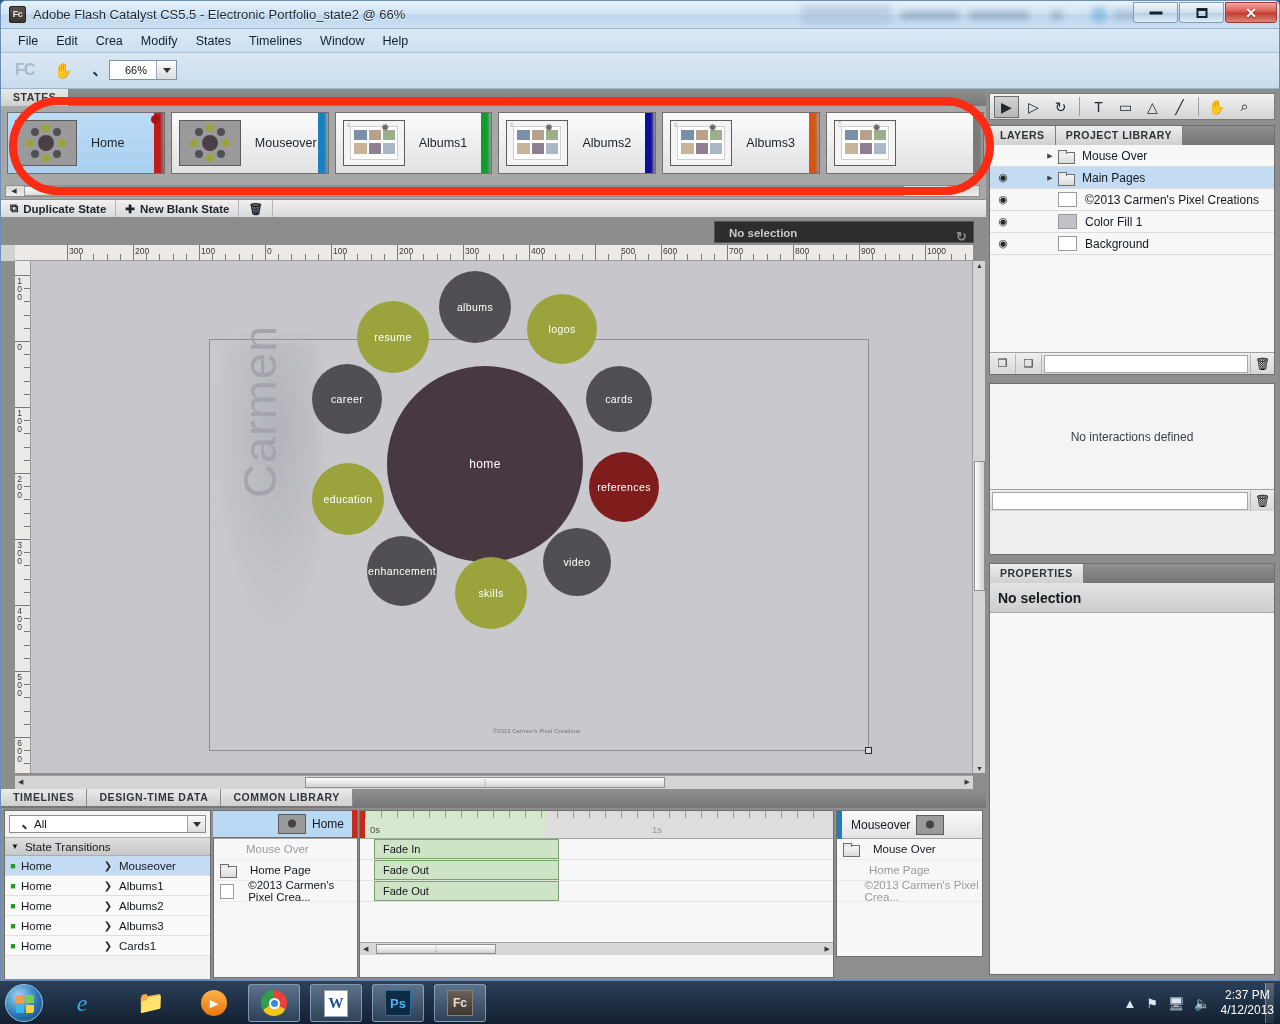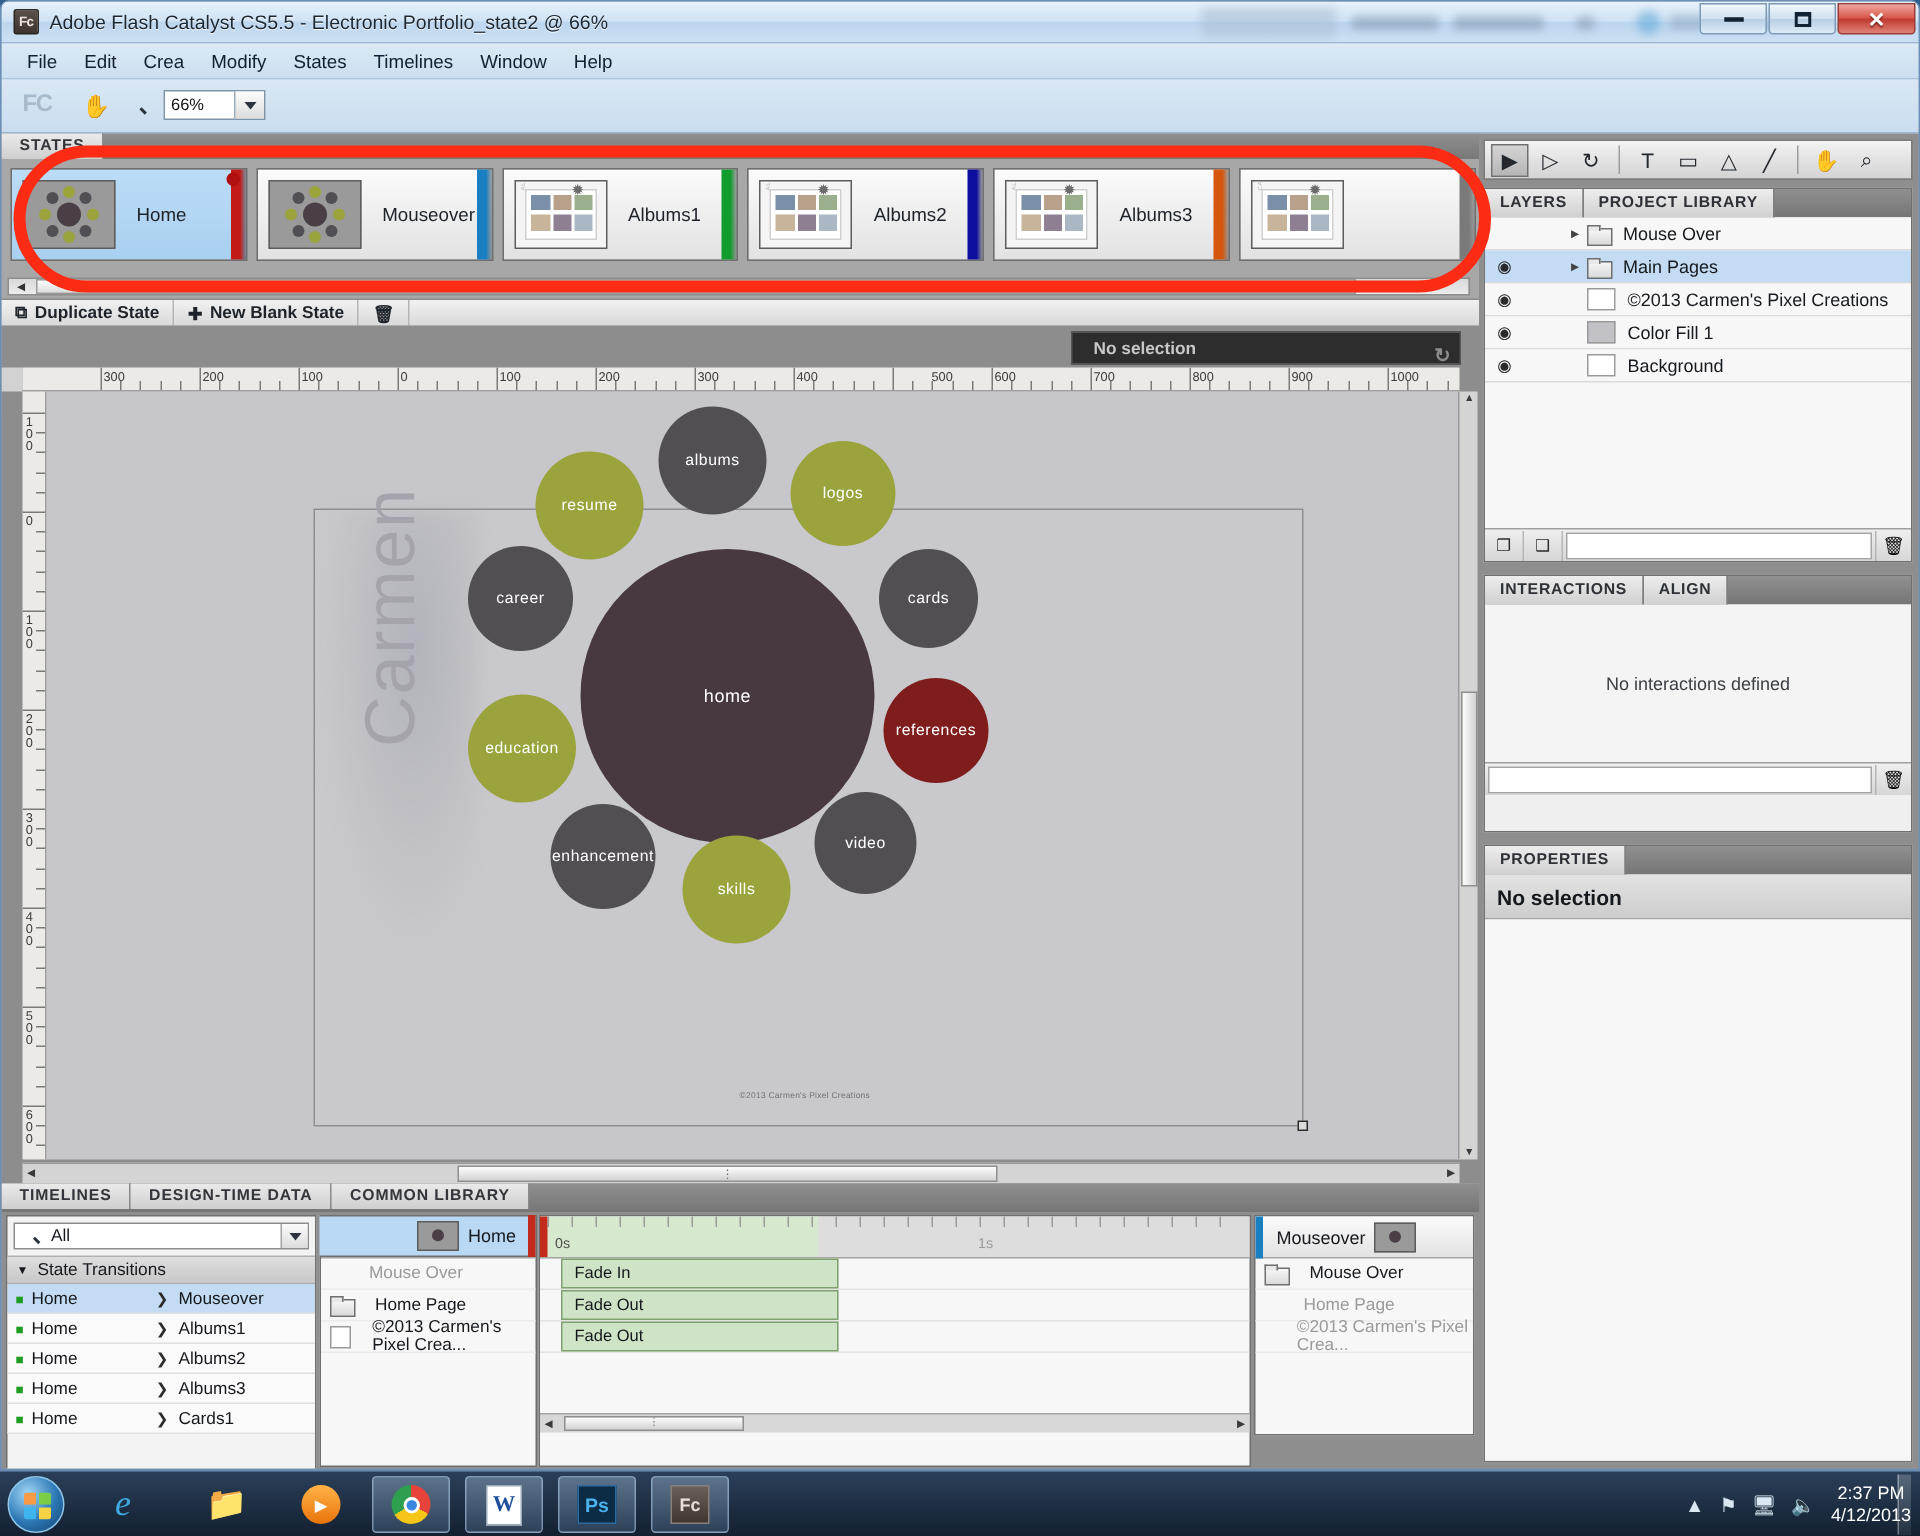--- a/index.html
+++ b/index.html
@@ -88,21 +88,21 @@
   .tb-icon {
     position:absolute; top:7px; width:22px; height:22px;
     display:flex; align-items:center; justify-content:center;
     font-size:15px; color:#35414e;
   }
   .zoom-combo {
     position:absolute; left:108px; top:59px; width:68px; height:20px;
     border:1px solid #7d93a8; background:#fff;
   }
   .zoom-combo input {
-    width:44px; height:18px; border:0; outline:0; padding-left:4px;
+    width:44px; height:18px; border:0; outline:0; padding-left:15px;
     font-family:inherit; font-size:11px; color:#111; background:transparent;
   }
   .zoom-combo .arrow {
     position:absolute; right:0; top:0; width:20px; height:18px;
     background:linear-gradient(180deg,#fdfdfd,#dcdcdc);
     border-left:1px solid #9aa9b8;
     display:flex; align-items:center; justify-content:center;
   }
   .caret-dn { width:0;height:0;border-left:4px solid transparent;border-right:4px solid transparent;border-top:5px solid #2b333c; }
 
@@ -906,24 +906,20 @@
           </div>
         <div class="panel-footer">
           <div class="pf-btn">❐</div>
           <div class="pf-btn">❑</div>
           <div class="pf-field"></div>
           <div class="pf-trash">🗑</div>
         </div>
       </div>
 
       <div class="dock-panel" style="top:294px; height:172px;">
-        <div class="dock-tabs">
-          <div class="dtab">INTERACTIONS</div>
-          <div class="dtab">ALIGN</div>
-        </div>
         <div class="empty-note">No interactions defined</div>
         <div class="panel-footer">
           <div class="pf-field"></div>
           <div class="pf-trash">🗑</div>
         </div>
       </div>
 
       <div class="dock-panel" style="top:474px; height:412px;">
         <div class="dock-tabs">
           <div class="dtab">PROPERTIES</div>

